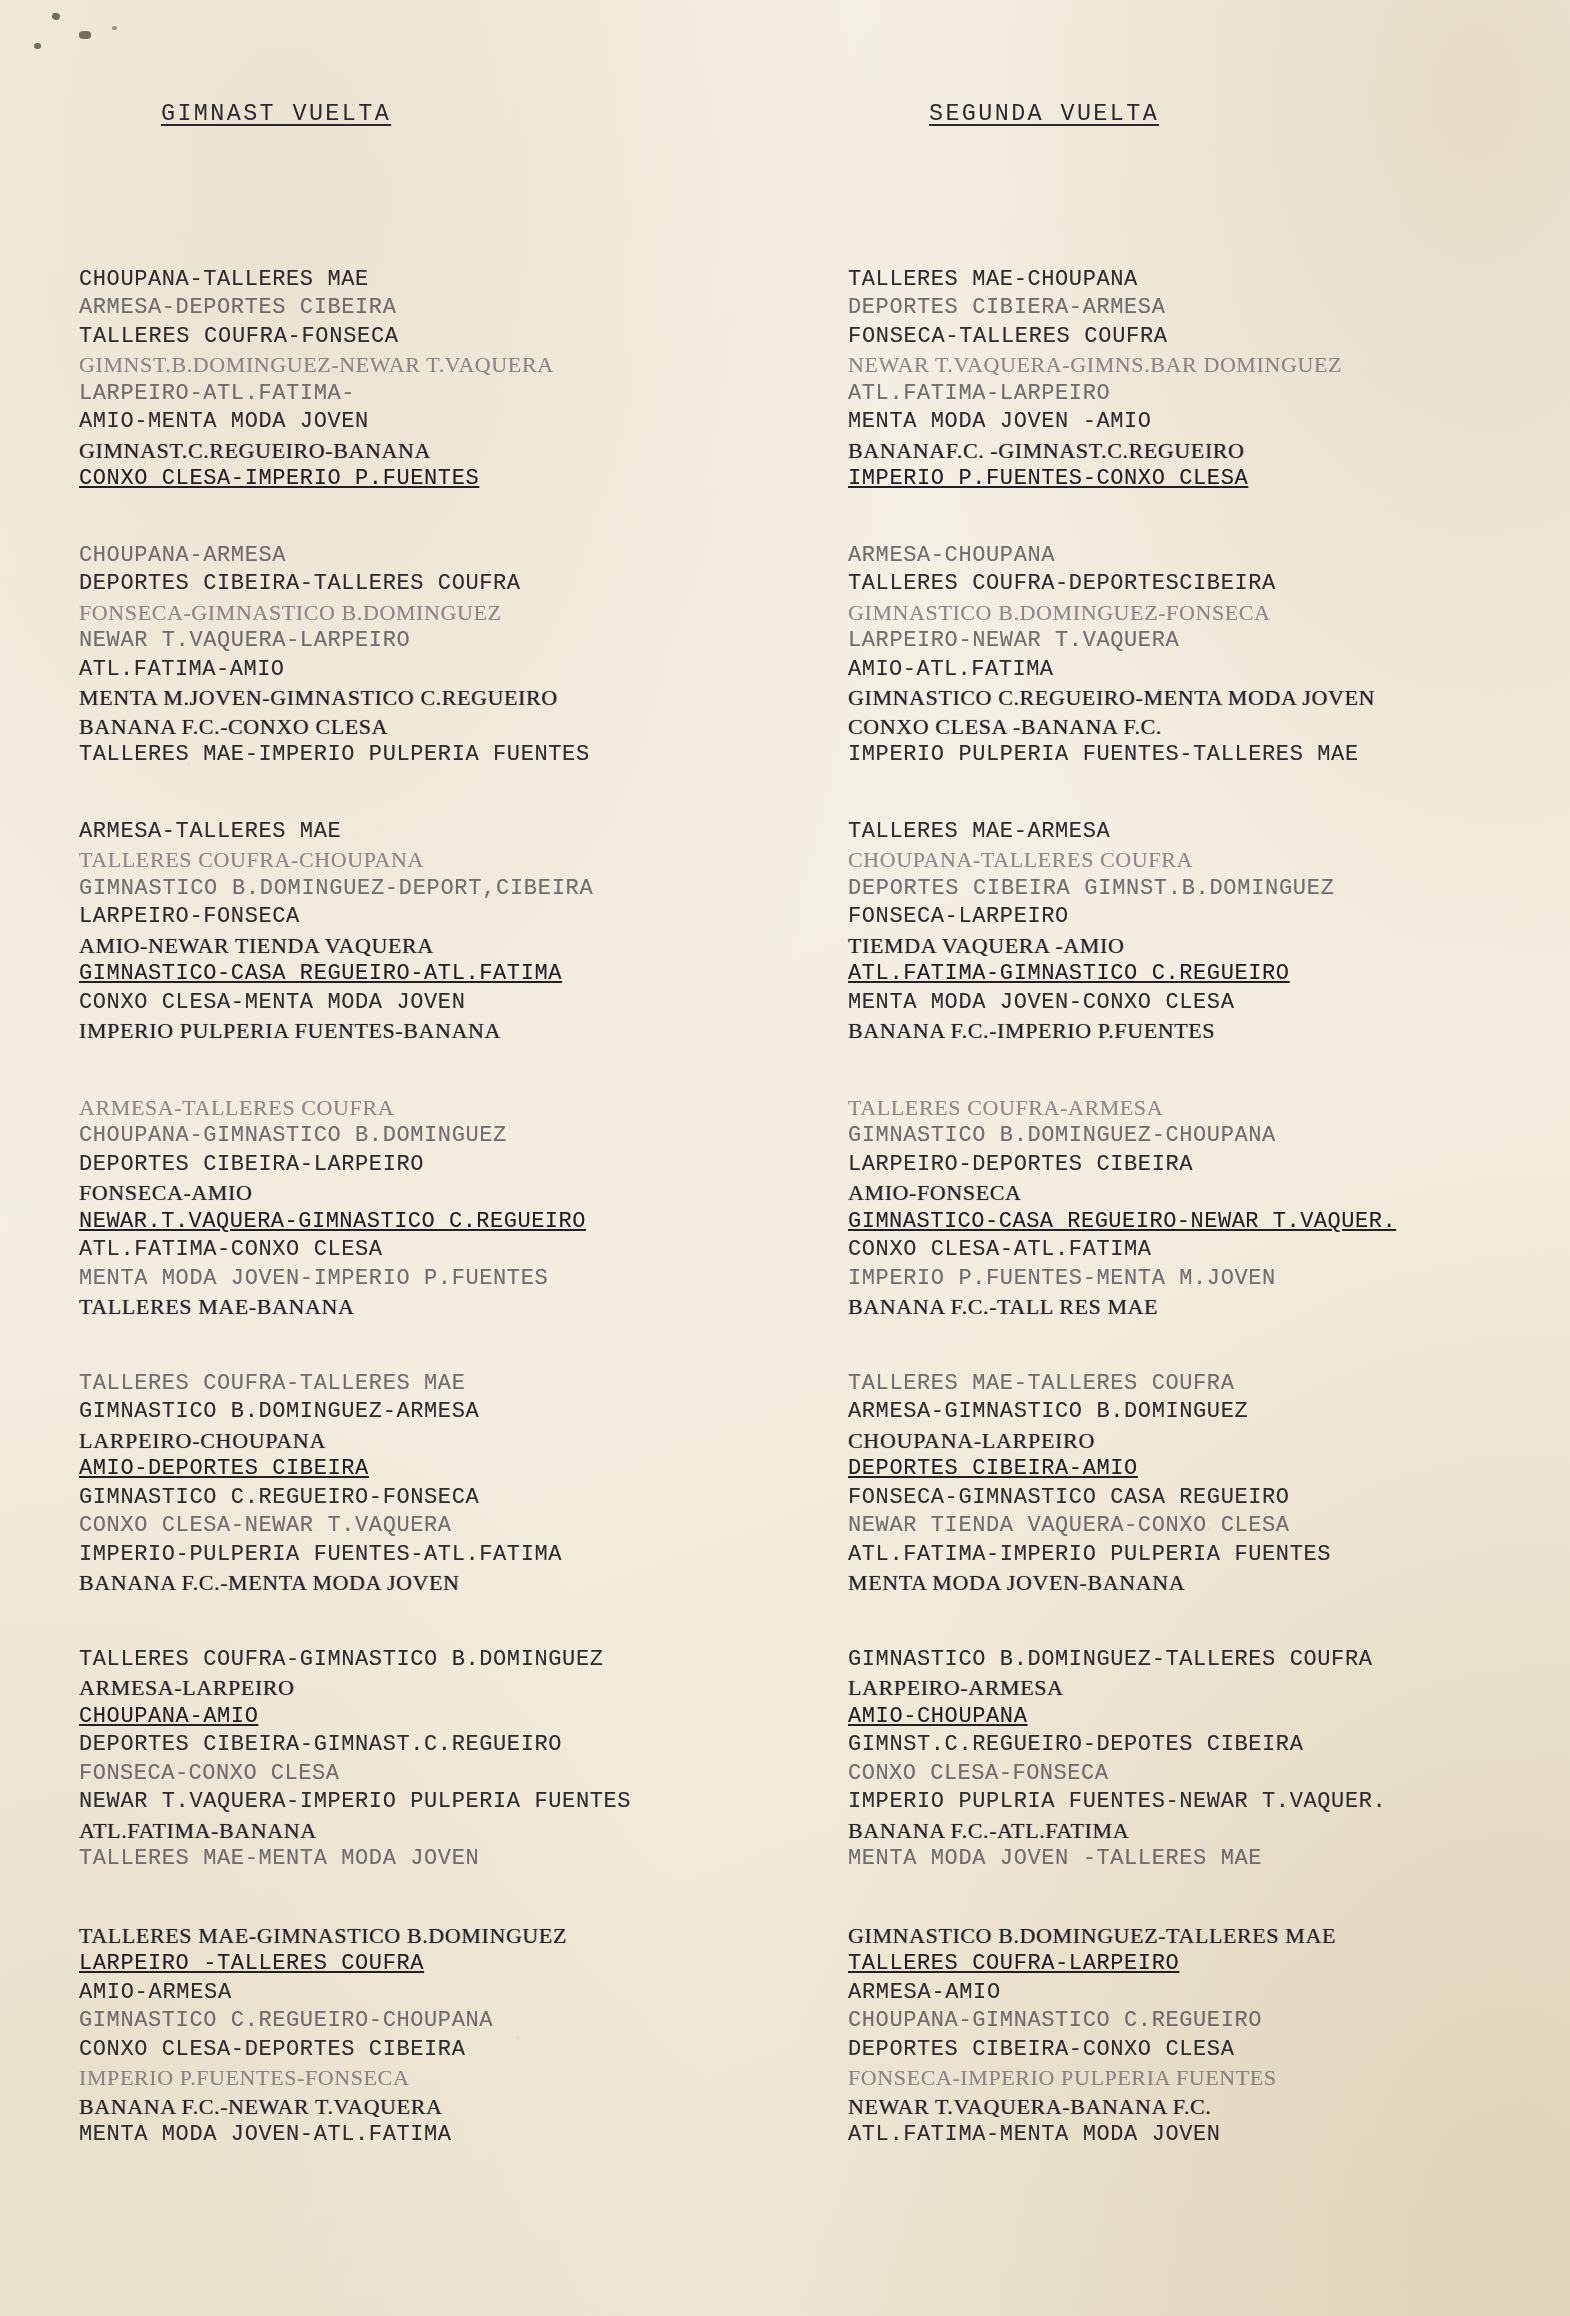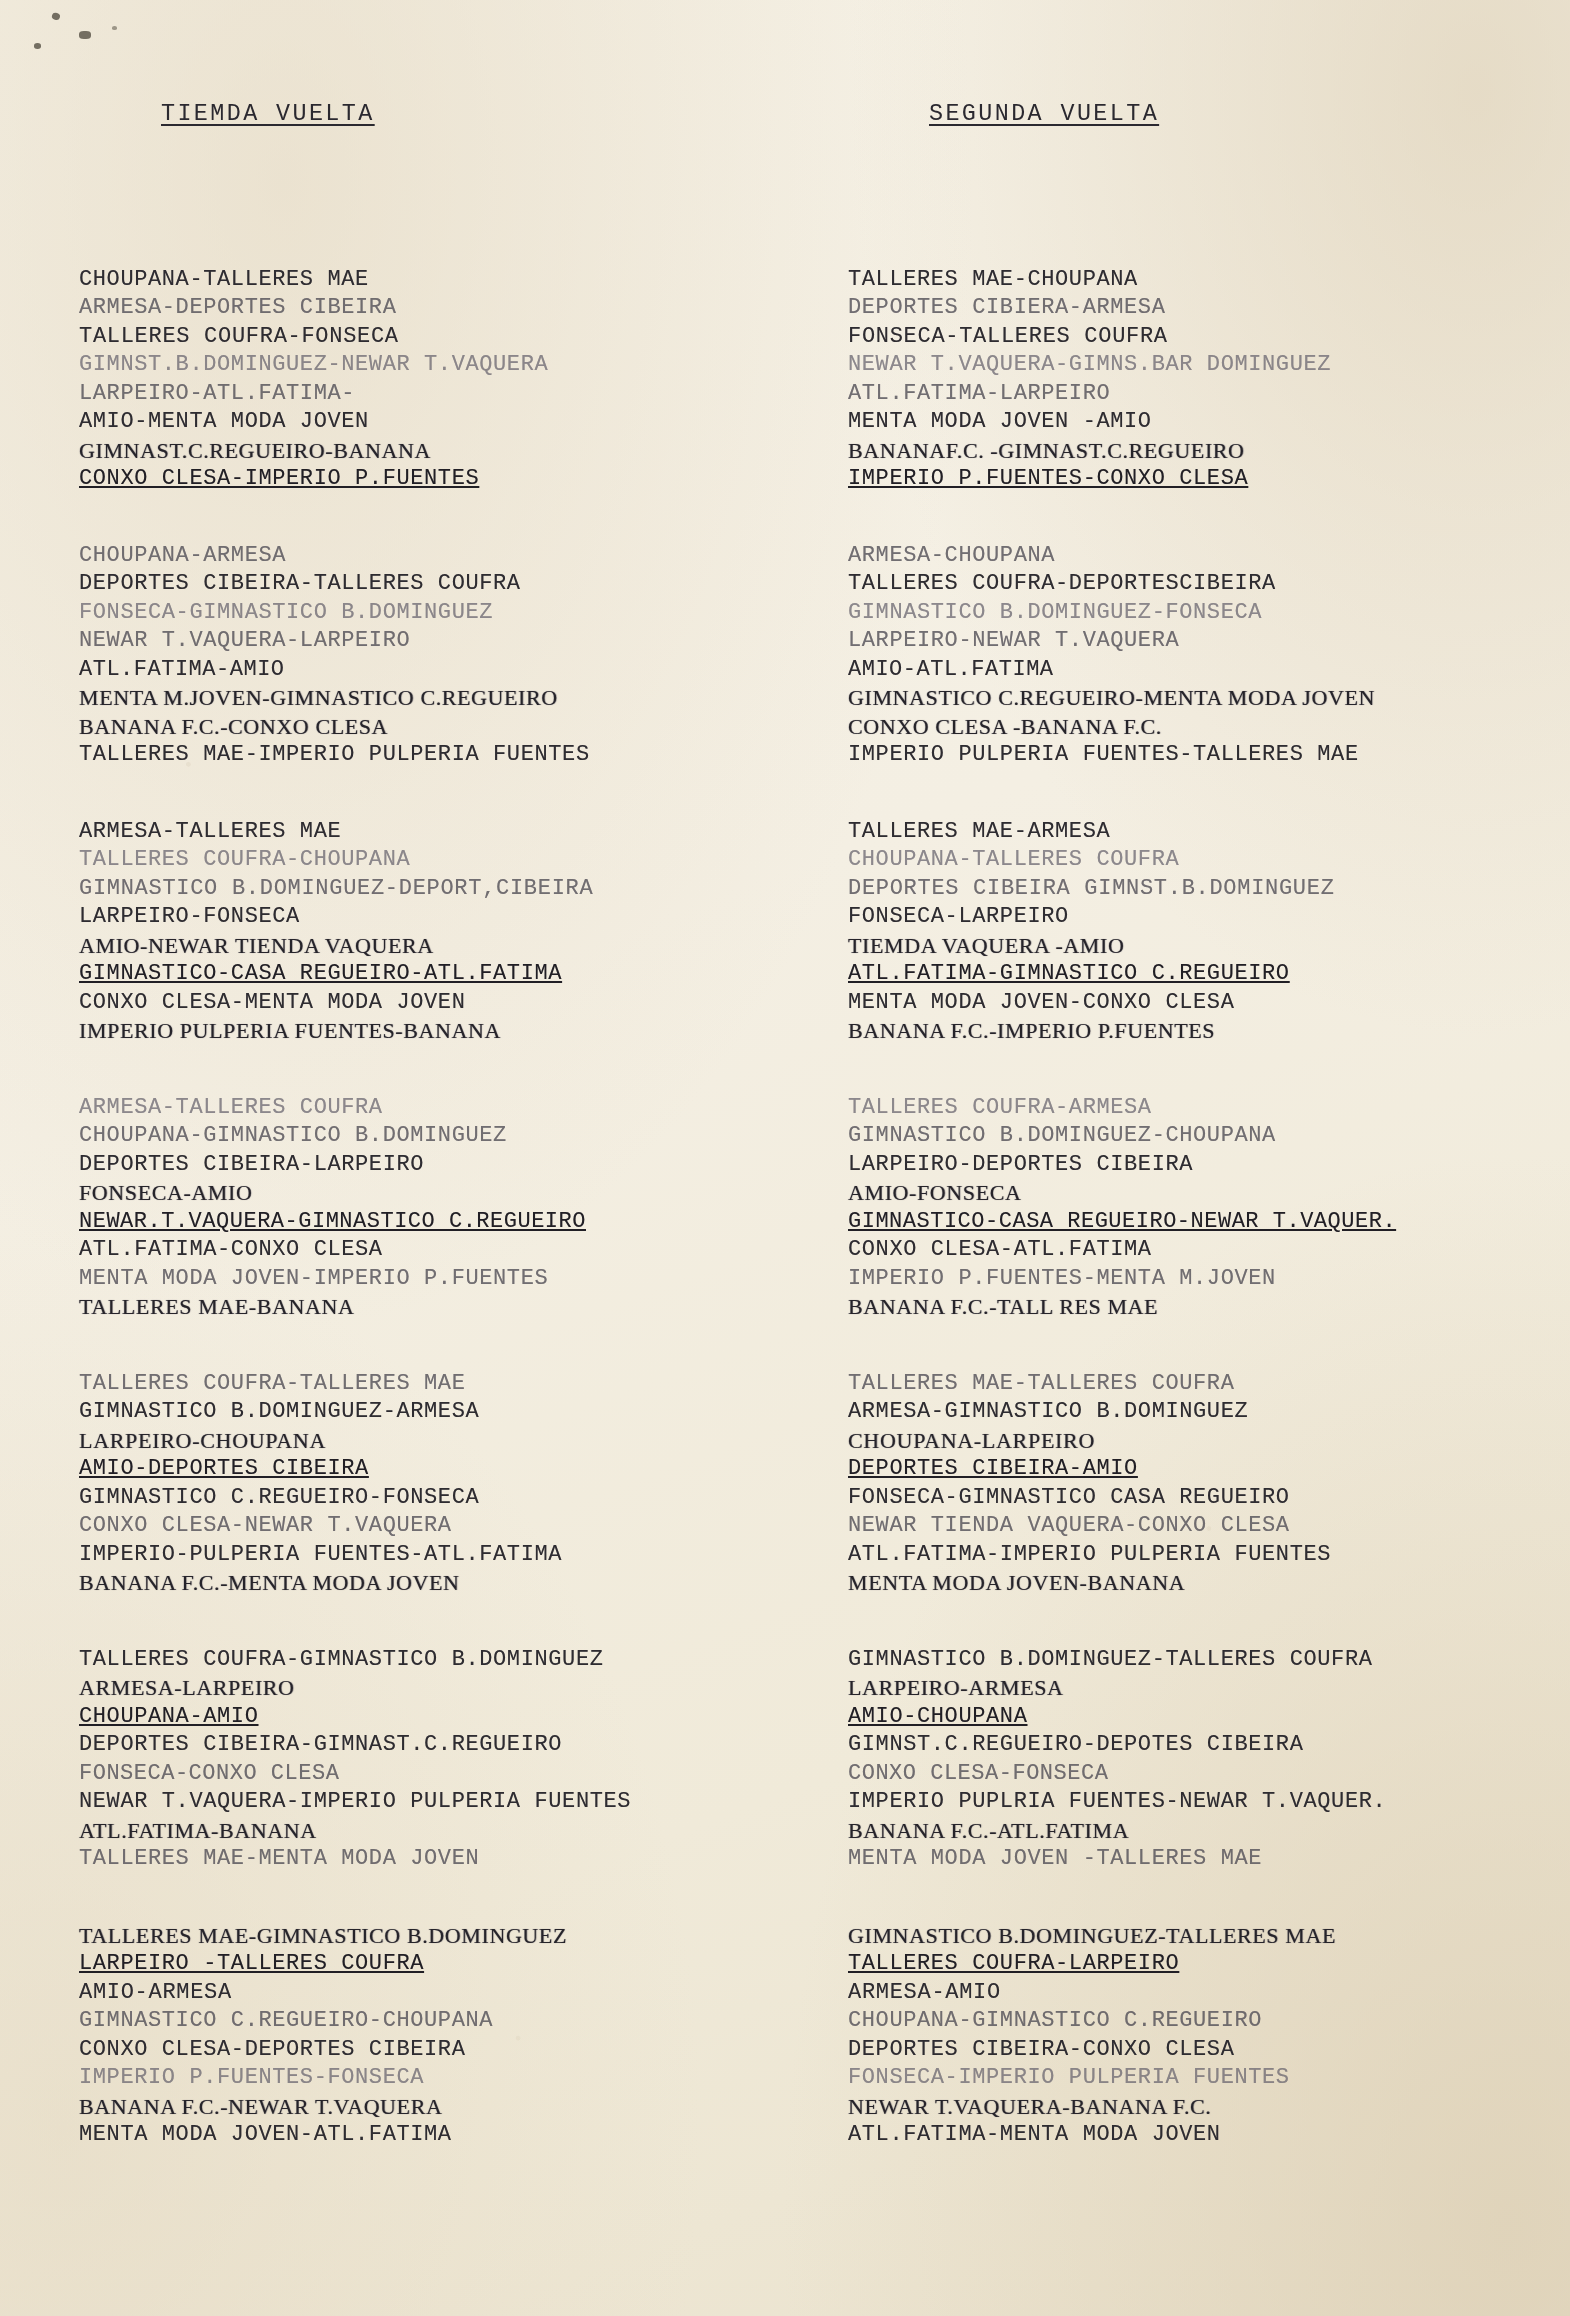--- a/index.html
+++ b/index.html
@@ -69,21 +69,21 @@
   }
   #col-left .col-title { padding-left: 82px; }
   #col-right .col-title { padding-left: 81px; }
 
   .group { margin-bottom: 28px; margin-top: 48px; }
   .line {
     white-space: pre;
     text-shadow: 0 0 0.6px rgba(60,55,65,0.35);
   }
   .line.faint { color: #55525a; opacity: .82; }
-  .line.pale { color: #6a6670; opacity: .75; }
+  .line.pale { color: #6a6670; opacity: .75; font-family: Liberation Serif, serif; }
   .line.dark { color: #211f25; text-decoration: underline; }
   .line.smudge {
     color: #26242a;
     text-shadow: 0.6px 0 0.7px rgba(70,65,80,0.5), -0.5px 0.4px 0.7px rgba(90,85,100,0.35);
     font-family: Liberation Serif, serif;
   }
   .ink-blur {
     filter: blur(0.1px);
   }
   
@@ -94,21 +94,21 @@
 <body>
 
 <div class="page">
   <div class="grain"></div>
   <div class="speck sp1"></div>
   <div class="speck sp2"></div>
   <div class="speck sp3"></div>
   <div class="speck sp4"></div>
 
   <div class="col ink-blur" id="col-left" style="top:43px;">
-    <div class="col-title">TIEMDA VUELTA</div>
+    <div class="col-title">GIMNAST VUELTA</div>
     <div id="groups-left"><div class="group"><div class="line">CHOUPANA-TALLERES MAE</div><div class="line faint">ARMESA-DEPORTES CIBEIRA</div><div class="line">TALLERES COUFRA-FONSECA</div><div class="line pale">GIMNST.B.DOMINGUEZ-NEWAR T.VAQUERA</div><div class="line faint">LARPEIRO-ATL.FATIMA-</div><div class="line">AMIO-MENTA MODA JOVEN</div><div class="line smudge">GIMNAST.C.REGUEIRO-BANANA</div><div class="line dark">CONXO CLESA-IMPERIO P.FUENTES</div></div><div class="group"><div class="line faint">CHOUPANA-ARMESA</div><div class="line">DEPORTES CIBEIRA-TALLERES COUFRA</div><div class="line pale">FONSECA-GIMNASTICO B.DOMINGUEZ</div><div class="line faint">NEWAR T.VAQUERA-LARPEIRO</div><div class="line">ATL.FATIMA-AMIO</div><div class="line smudge">MENTA M.JOVEN-GIMNASTICO C.REGUEIRO</div><div class="line smudge">BANANA F.C.-CONXO CLESA</div><div class="line">TALLERES MAE-IMPERIO PULPERIA FUENTES</div></div><div class="group"><div class="line">ARMESA-TALLERES MAE</div><div class="line pale">TALLERES COUFRA-CHOUPANA</div><div class="line faint">GIMNASTICO B.DOMINGUEZ-DEPORT,CIBEIRA</div><div class="line">LARPEIRO-FONSECA</div><div class="line smudge">AMIO-NEWAR TIENDA VAQUERA</div><div class="line dark">GIMNASTICO-CASA REGUEIRO-ATL.FATIMA</div><div class="line">CONXO CLESA-MENTA MODA JOVEN</div><div class="line smudge">IMPERIO PULPERIA FUENTES-BANANA</div></div><div class="group"><div class="line pale">ARMESA-TALLERES COUFRA</div><div class="line faint">CHOUPANA-GIMNASTICO B.DOMINGUEZ</div><div class="line">DEPORTES CIBEIRA-LARPEIRO</div><div class="line smudge">FONSECA-AMIO</div><div class="line dark">NEWAR.T.VAQUERA-GIMNASTICO C.REGUEIRO</div><div class="line">ATL.FATIMA-CONXO CLESA</div><div class="line faint">MENTA MODA JOVEN-IMPERIO P.FUENTES</div><div class="line smudge">TALLERES MAE-BANANA</div></div><div class="group"><div class="line faint">TALLERES COUFRA-TALLERES MAE</div><div class="line">GIMNASTICO B.DOMINGUEZ-ARMESA</div><div class="line smudge">LARPEIRO-CHOUPANA</div><div class="line dark">AMIO-DEPORTES CIBEIRA</div><div class="line">GIMNASTICO C.REGUEIRO-FONSECA</div><div class="line faint">CONXO CLESA-NEWAR T.VAQUERA</div><div class="line">IMPERIO-PULPERIA FUENTES-ATL.FATIMA</div><div class="line smudge">BANANA F.C.-MENTA MODA JOVEN</div></div><div class="group"><div class="line">TALLERES COUFRA-GIMNASTICO B.DOMINGUEZ</div><div class="line smudge">ARMESA-LARPEIRO</div><div class="line dark">CHOUPANA-AMIO</div><div class="line">DEPORTES CIBEIRA-GIMNAST.C.REGUEIRO</div><div class="line faint">FONSECA-CONXO CLESA</div><div class="line">NEWAR T.VAQUERA-IMPERIO PULPERIA FUENTES</div><div class="line smudge">ATL.FATIMA-BANANA</div><div class="line faint">TALLERES MAE-MENTA MODA JOVEN</div></div><div class="group"><div class="line smudge">TALLERES MAE-GIMNASTICO B.DOMINGUEZ</div><div class="line dark">LARPEIRO -TALLERES COUFRA</div><div class="line">AMIO-ARMESA</div><div class="line faint">GIMNASTICO C.REGUEIRO-CHOUPANA</div><div class="line">CONXO CLESA-DEPORTES CIBEIRA</div><div class="line pale">IMPERIO P.FUENTES-FONSECA</div><div class="line smudge">BANANA F.C.-NEWAR T.VAQUERA</div><div class="line">MENTA MODA JOVEN-ATL.FATIMA</div></div></div>
   </div>
 
   <div class="col ink-blur" id="col-right" style="top:43px;">
     <div class="col-title">SEGUNDA VUELTA</div>
     <div id="groups-right"><div class="group"><div class="line">TALLERES MAE-CHOUPANA</div><div class="line faint">DEPORTES CIBIERA-ARMESA</div><div class="line">FONSECA-TALLERES COUFRA</div><div class="line pale">NEWAR T.VAQUERA-GIMNS.BAR DOMINGUEZ</div><div class="line faint">ATL.FATIMA-LARPEIRO</div><div class="line">MENTA MODA JOVEN -AMIO</div><div class="line smudge">BANANAF.C. -GIMNAST.C.REGUEIRO</div><div class="line dark">IMPERIO P.FUENTES-CONXO CLESA</div></div><div class="group"><div class="line faint">ARMESA-CHOUPANA</div><div class="line">TALLERES COUFRA-DEPORTESCIBEIRA</div><div class="line pale">GIMNASTICO B.DOMINGUEZ-FONSECA</div><div class="line faint">LARPEIRO-NEWAR T.VAQUERA</div><div class="line">AMIO-ATL.FATIMA</div><div class="line smudge">GIMNASTICO C.REGUEIRO-MENTA MODA JOVEN</div><div class="line smudge">CONXO CLESA -BANANA F.C.</div><div class="line">IMPERIO PULPERIA FUENTES-TALLERES MAE</div></div><div class="group"><div class="line">TALLERES MAE-ARMESA</div><div class="line pale">CHOUPANA-TALLERES COUFRA</div><div class="line faint">DEPORTES CIBEIRA GIMNST.B.DOMINGUEZ</div><div class="line">FONSECA-LARPEIRO</div><div class="line smudge">TIEMDA VAQUERA -AMIO</div><div class="line dark">ATL.FATIMA-GIMNASTICO C.REGUEIRO</div><div class="line">MENTA MODA JOVEN-CONXO CLESA</div><div class="line smudge">BANANA F.C.-IMPERIO P.FUENTES</div></div><div class="group"><div class="line pale">TALLERES COUFRA-ARMESA</div><div class="line faint">GIMNASTICO B.DOMINGUEZ-CHOUPANA</div><div class="line">LARPEIRO-DEPORTES CIBEIRA</div><div class="line smudge">AMIO-FONSECA</div><div class="line dark">GIMNASTICO-CASA REGUEIRO-NEWAR T.VAQUER.</div><div class="line">CONXO CLESA-ATL.FATIMA</div><div class="line faint">IMPERIO P.FUENTES-MENTA M.JOVEN</div><div class="line smudge">BANANA F.C.-TALL RES MAE</div></div><div class="group"><div class="line faint">TALLERES MAE-TALLERES COUFRA</div><div class="line">ARMESA-GIMNASTICO B.DOMINGUEZ</div><div class="line smudge">CHOUPANA-LARPEIRO</div><div class="line dark">DEPORTES CIBEIRA-AMIO</div><div class="line">FONSECA-GIMNASTICO CASA REGUEIRO</div><div class="line faint">NEWAR TIENDA VAQUERA-CONXO CLESA</div><div class="line">ATL.FATIMA-IMPERIO PULPERIA FUENTES</div><div class="line smudge">MENTA MODA JOVEN-BANANA</div></div><div class="group"><div class="line">GIMNASTICO B.DOMINGUEZ-TALLERES COUFRA</div><div class="line smudge">LARPEIRO-ARMESA</div><div class="line dark">AMIO-CHOUPANA</div><div class="line">GIMNST.C.REGUEIRO-DEPOTES CIBEIRA</div><div class="line faint">CONXO CLESA-FONSECA</div><div class="line">IMPERIO PUPLRIA FUENTES-NEWAR T.VAQUER.</div><div class="line smudge">BANANA F.C.-ATL.FATIMA</div><div class="line faint">MENTA MODA JOVEN -TALLERES MAE</div></div><div class="group"><div class="line smudge">GIMNASTICO B.DOMINGUEZ-TALLERES MAE</div><div class="line dark">TALLERES COUFRA-LARPEIRO</div><div class="line">ARMESA-AMIO</div><div class="line faint">CHOUPANA-GIMNASTICO C.REGUEIRO</div><div class="line">DEPORTES CIBEIRA-CONXO CLESA</div><div class="line pale">FONSECA-IMPERIO PULPERIA FUENTES</div><div class="line smudge">NEWAR T.VAQUERA-BANANA F.C.</div><div class="line">ATL.FATIMA-MENTA MODA JOVEN</div></div></div>
   </div>
 </div>
 
 

